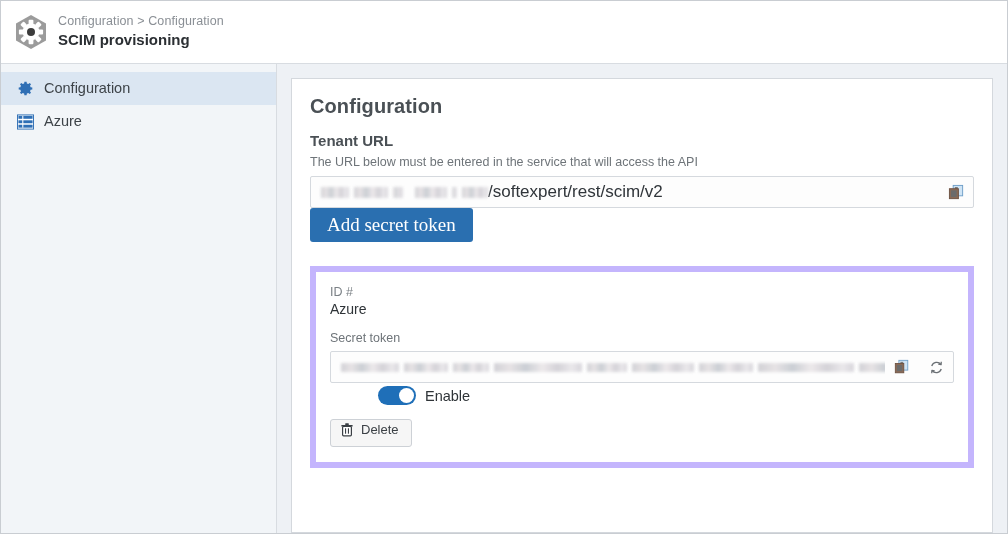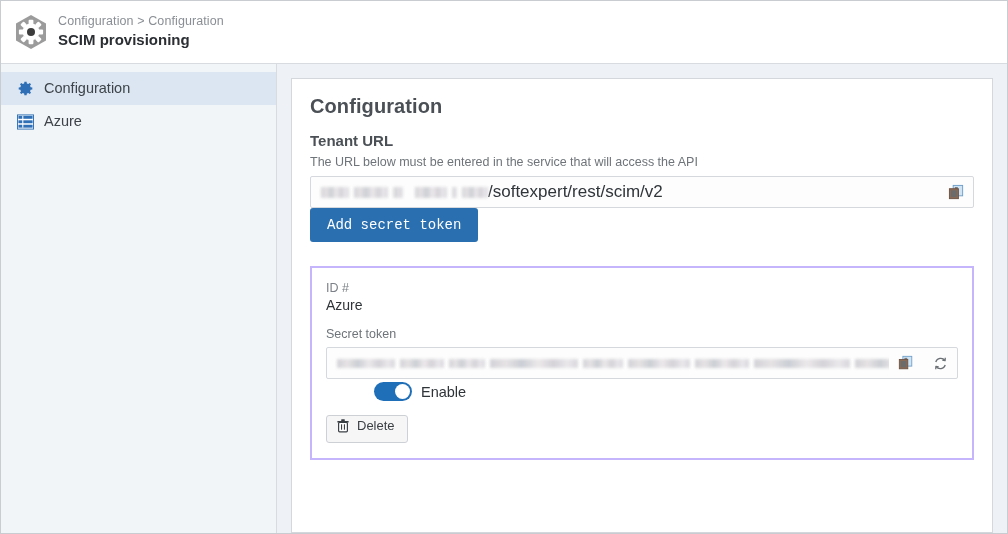--- a/index.html
+++ b/index.html
@@ -195,31 +195,31 @@
   }
 
   .btn-primary {
     display: inline-flex;
     align-items: center;
     justify-content: center;
     height: 34px;
     padding: 0 17px;
     background: #2a6fb0;
     color: #ffffff;
-    font-size: 14px;
+    font-size: 19px;
     border: none;
     border-radius: 3px;
     cursor: pointer;
-    font-family: Liberation Mono, monospace;
+    font-family: Liberation Serif, serif;
   }
 
   
   .token-card {
     margin-top: 24px;
-    border: 2px solid #c4b5fd;
+    border: 6px solid #c4b5fd;
     border-radius: 0;
     padding: 13px 14px 15px 14px;
     box-sizing: border-box;
   }
   .token-id-label {
     font-size: 12.5px;
     color: #7b8186;
     margin-bottom: 2px;
   }
   .token-id-value {

